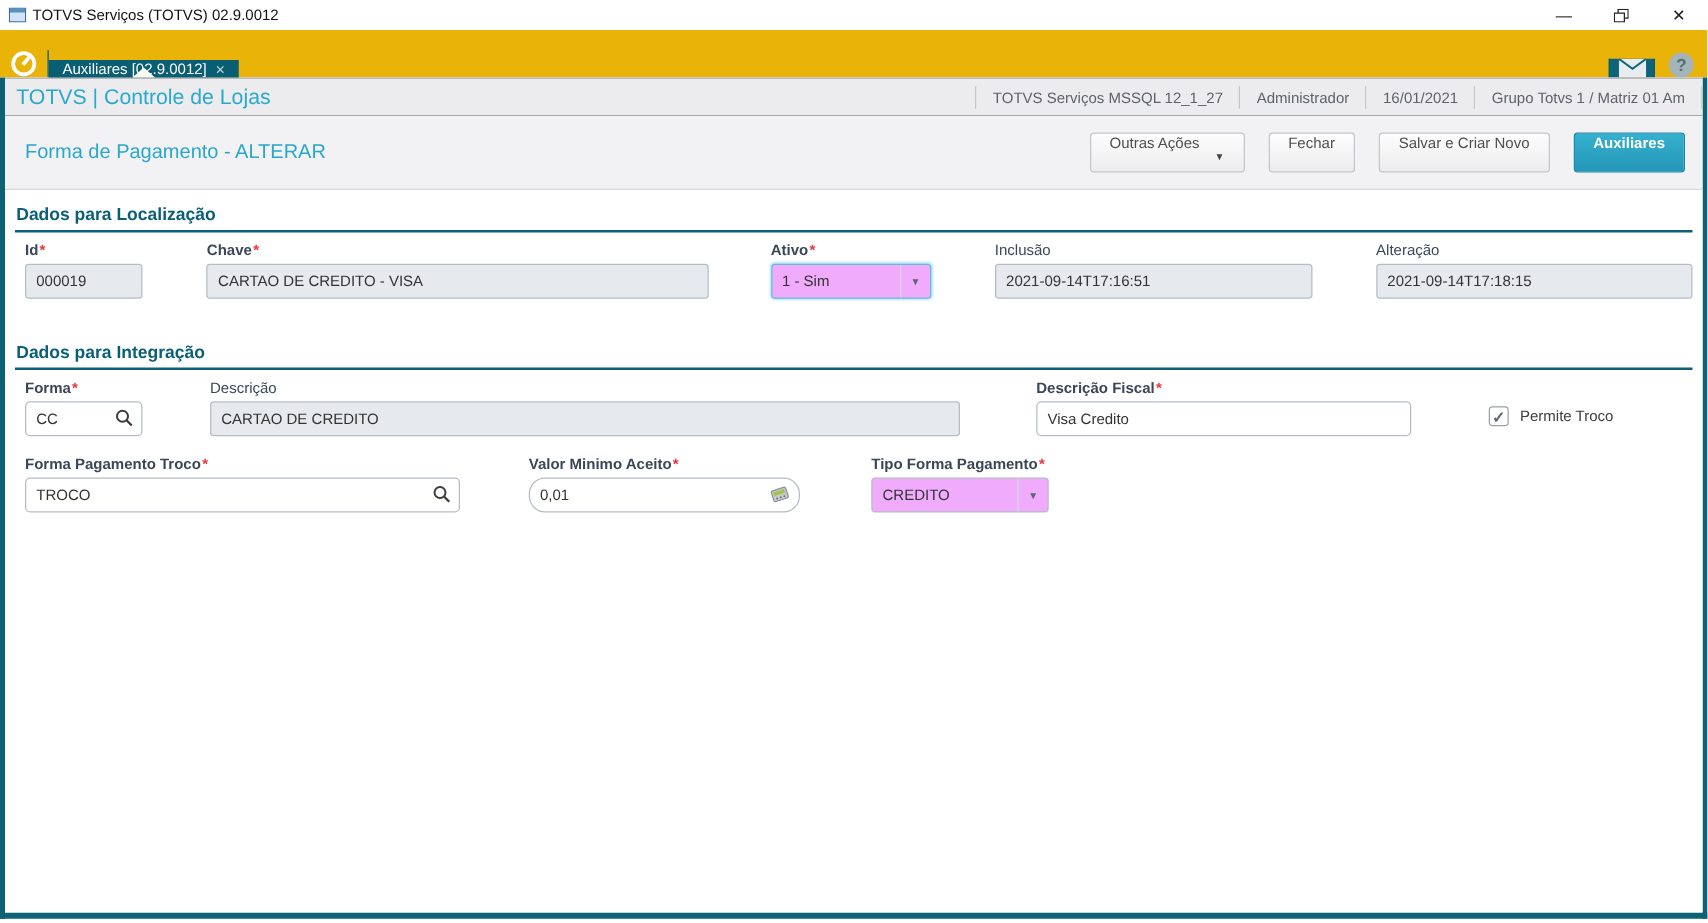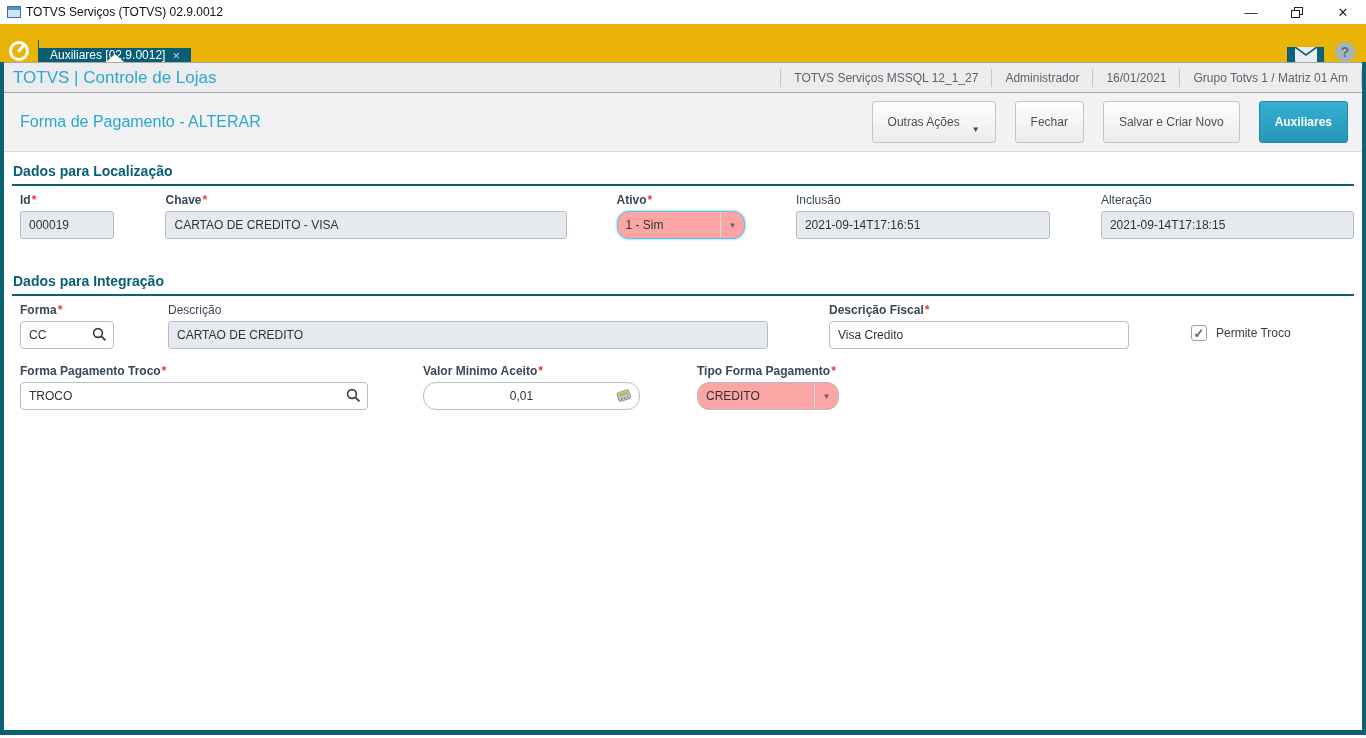--- a/index.html
+++ b/index.html
@@ -32,42 +32,42 @@
   .brand { color:#2aa9ce; font-size:17px; }
   .brandbar .spacer { flex:1; }
   .env-info { display:flex; align-items:center; height:100%; font-size:12px; color:#5f6368; }
   .env-item { padding:0 13px; height:18px; display:flex; align-items:center; border-left:1px solid #c6c6c9; }
   .env-item:last-child { border-right:1px solid #c6c6c9; }
 
   
   .toolbar { height:59px; background:#f2f2f4; border-bottom:1px solid #d9d9dc; display:flex; align-items:center; padding:0 14px 0 16px;gap:8px; }
   .page-title { color:#29a8cc; font-size:16px; }
   .toolbar .spacer { flex:1; }
-  .btn { height:42px; margin-left:11px; padding:0 15px; font-size:12px; color:#4f4f4f; background:linear-gradient(#fdfdfd,#ececee); border:1px solid #c6c6c9; border-radius:3px; display:flex; align-items:center; cursor:pointer; }
+  .btn { height:32px; margin-left:11px; padding:0 15px; font-size:12px; color:#4f4f4f; background:linear-gradient(#fdfdfd,#ececee); border:1px solid #c6c6c9; border-radius:3px; display:flex; cursor:pointer; }
   .btn .dd-arrow { font-size:8px; color:#444; margin:14px 0 0 12px; }
   .btn.primary { background:linear-gradient(#35b0cf,#2597b9); border:1px solid #2089ab; color:#fff; font-weight:bold; }
 
   
   .form { flex:1; background:#fff; padding:10px 8px 0 8px; }
   .section-title { color:#0a5f76; font-size:14px; font-weight:bold; padding:1px 0 5px 1px; border-bottom:2px solid #0d6077; }
   .row { display:flex; align-items:flex-start; padding-left:8px; margin-top:7px;gap:40px; }
   .fld { display:flex; flex-direction:column; }
   .lbl { font-size:12px; color:#3b4757; margin-bottom:4px; white-space:nowrap; }
   .lbl.bold { font-weight:bold; }
   .req { color:#e5393d; margin-left:1px; }
   .ipt { height:28px; font-size:12px; color:#333; padding:0 8px; border:1px solid #b6bcc6; border-radius:3px; font-family:"Liberation Sans",sans-serif; width:100%; }
   .ipt.ro { background:#e6e9ee; }
   .ipt.editable { background:#fff; border-radius:4px; }
   .iwrap { position:relative; }
   .iwrap .icon-right { position:absolute; right:7px; top:6px; }
   .ipt.with-icon { padding-right:28px; }
-  .ipt.num { text-align:center;border-radius:13px; }
-
-  
-  .combo { height:28px; border:1px solid #b6bcc6; border-radius:12px; background:#fca5a5; display:flex; align-items:stretch; }
+  .ipt.num { text-align:left;border-radius:13px; }
+
+  
+  .combo { height:28px; border:1px solid #b6bcc6; border-radius:3px; background:#f0abfc; display:flex; align-items:stretch; }
   .combo.focus { border:1px solid #63bfdc; box-shadow:0 0 2px 1px rgba(118,200,226,.55); }
   .combo .val { flex:1; font-size:12px; color:#333; display:flex; align-items:center; padding-left:8px; }
   .combo .arrow-box { width:24px; border-left:1px solid #d4d8de; display:flex; align-items:center; justify-content:center; font-size:8px; color:#5b6670; }
 
   
   .chk-group { display:flex; align-items:center; gap:9px; margin-top:22px; }
   .chk { width:16px; height:16px; border:1px solid #99a2ac; border-radius:3px; background:#fff; display:flex; align-items:center; justify-content:center; font-size:13px; font-weight:bold; color:#5f666d; line-height:1; }
   .chk-label { font-size:12px; color:#3c3c3c; }
 
   

